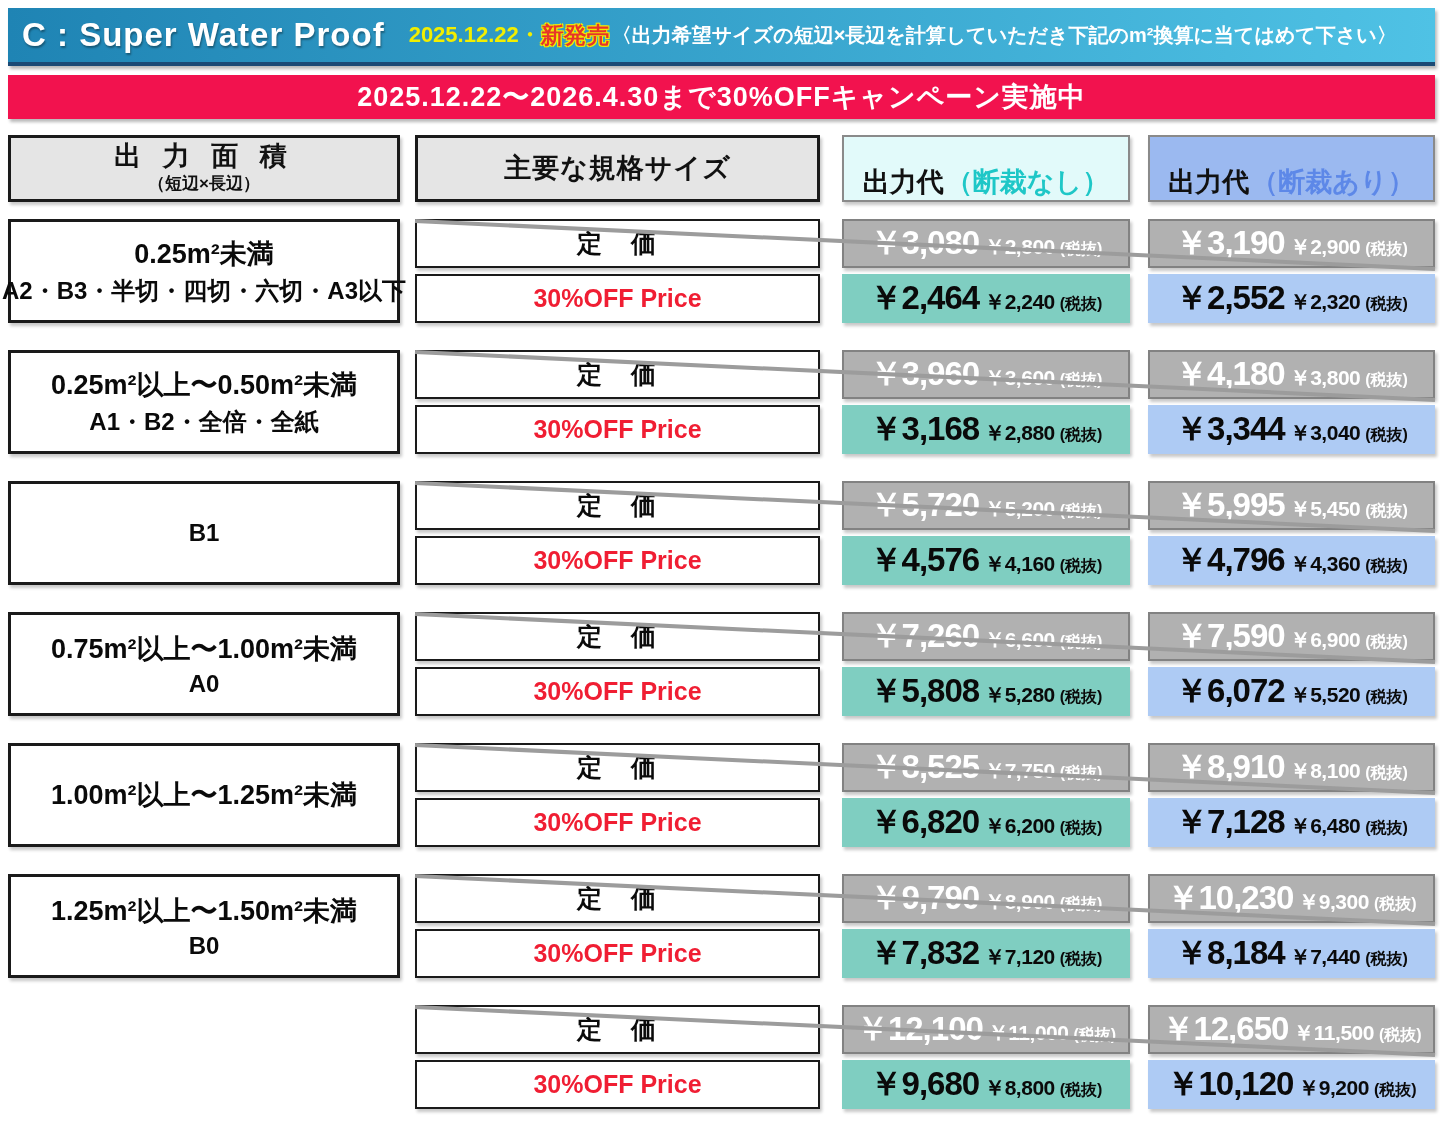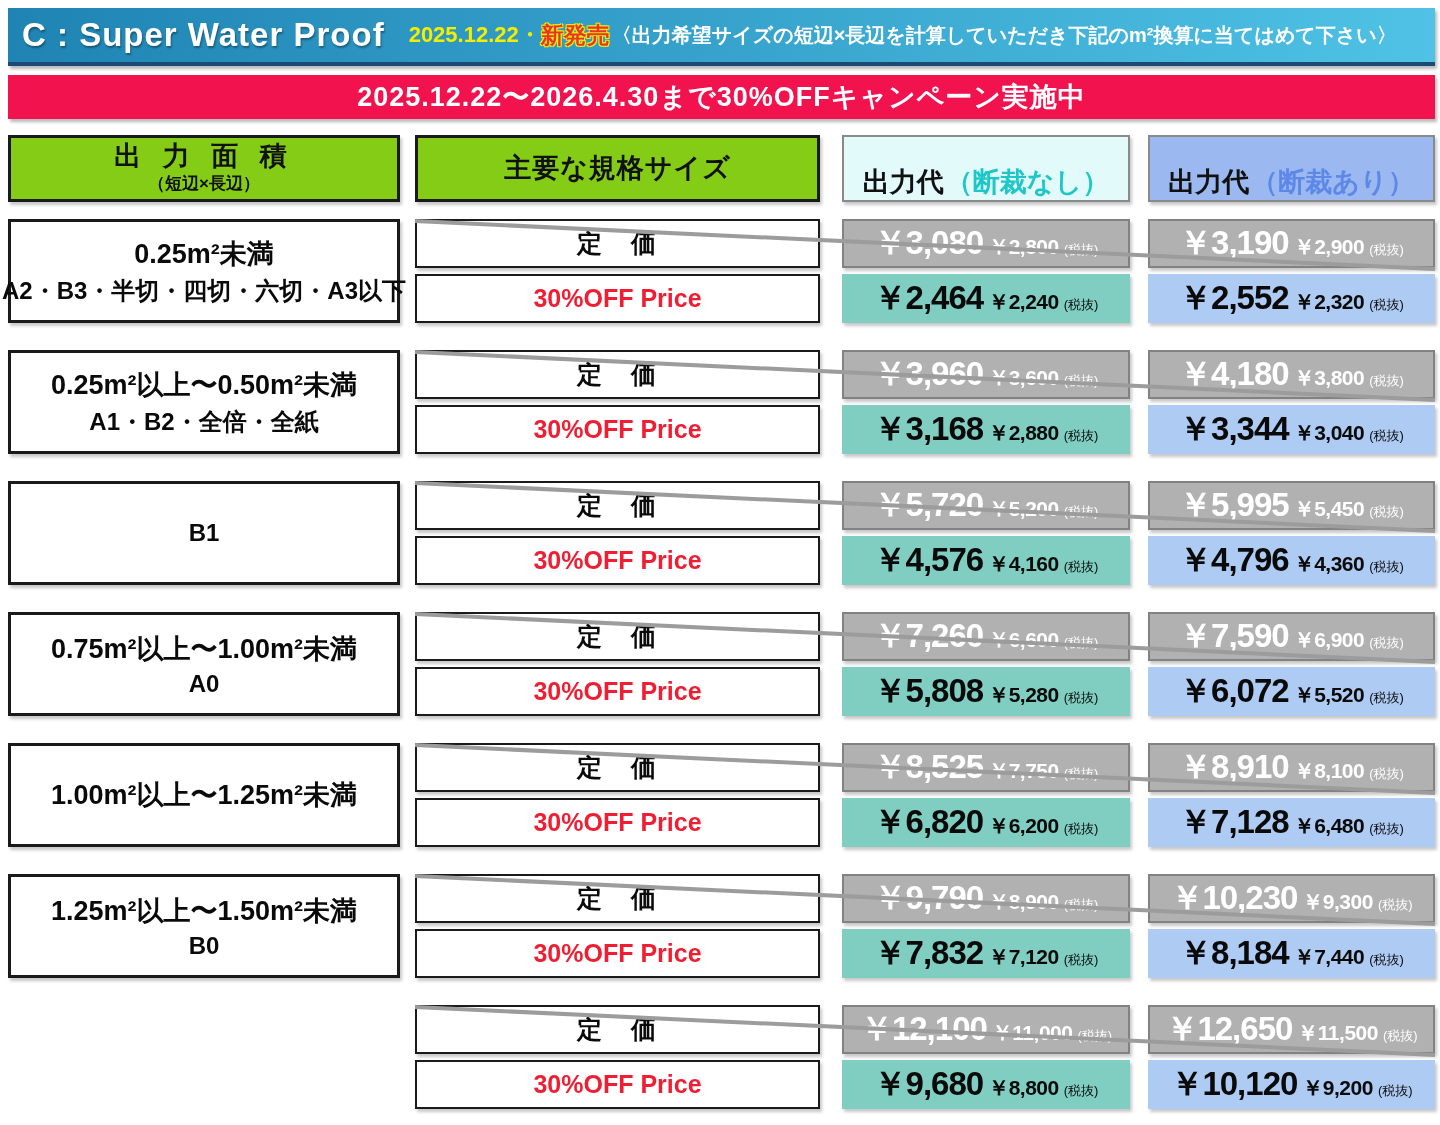--- a/index.html
+++ b/index.html
@@ -46,21 +46,21 @@
   
   .cols { display:grid; grid-template-columns:392px 15px 405px 22px 288px 18px 287px; }
   .c1 { grid-column:1; } .c3 { grid-column:3; } .c5 { grid-column:5; } .c7 { grid-column:7; }
 
   
   .thead { margin-top:16px; height:67px; }
   .hbox {
     display:flex; flex-direction:column; align-items:center; justify-content:center;
     box-sizing:border-box; box-shadow:2px 3px 3px rgba(0,0,0,.22);
   }
-  .hbox.white { background:#84cc16; border:3px solid #1a1a1a; }
+  .hbox.white { background:#e5e5e5; border:3px solid #1a1a1a; }
   .h-title { font-size:27px; font-weight:bold; color:#111; letter-spacing:7px; line-height:1.05; }
   .h-title.nospace { letter-spacing:1px; }
   .h-sub { font-size:17px; font-weight:bold; color:#111; margin-top:1px; }
   .hbox.price-h { flex-direction:row; border:2px solid #8a8a8a; gap:2px;align-items:flex-end; }
   .hbox.nocut-h { background:var(--nocut_header_bg); }
   .hbox.cut-h   { background:var(--cut_header_bg); }
   .h-price-black { font-size:27px; font-weight:bold; color:#111; }
   .h-price-nocut { font-size:27px; font-weight:bold; color:var(--nocut_header_text); }
   .h-price-cut   { font-size:27px; font-weight:bold; color:var(--cut_header_text); }
 
@@ -88,21 +88,21 @@
 
   .price-cell { box-shadow:2px 3px 3px rgba(0,0,0,.22); }
   .price-cell.r1 { grid-row:1; }
   .price-cell.r3 { grid-row:3; }
   .list-cell { background:var(--list_gray_bg); border:2px solid #828282; color:#ffffff; }
   .off-cell.nocut { background:var(--nocut_teal_bg); color:#0a0a0a; }
   .off-cell.cut   { background:var(--cut_blue_bg);  color:#0a0a0a; }
   .price-line { display:inline-flex; align-items:baseline; gap:5px; white-space:nowrap; }
   .price-main { font-size:33px; font-weight:bold; letter-spacing:-1px; }
   .price-sub  { font-size:21px; font-weight:bold; letter-spacing:-0.5px; }
-  .price-tax  { font-size:13px; font-weight:normal; }
+  .price-tax  { font-size:16px; font-weight:bold; }
 
   .strike {
     position:absolute; left:407px; top:-2px; width:1020px; height:56px;
     pointer-events:none; z-index:6; overflow:visible;
   }
 </style>
 </head>
 <body>
 
 <div class="page">

